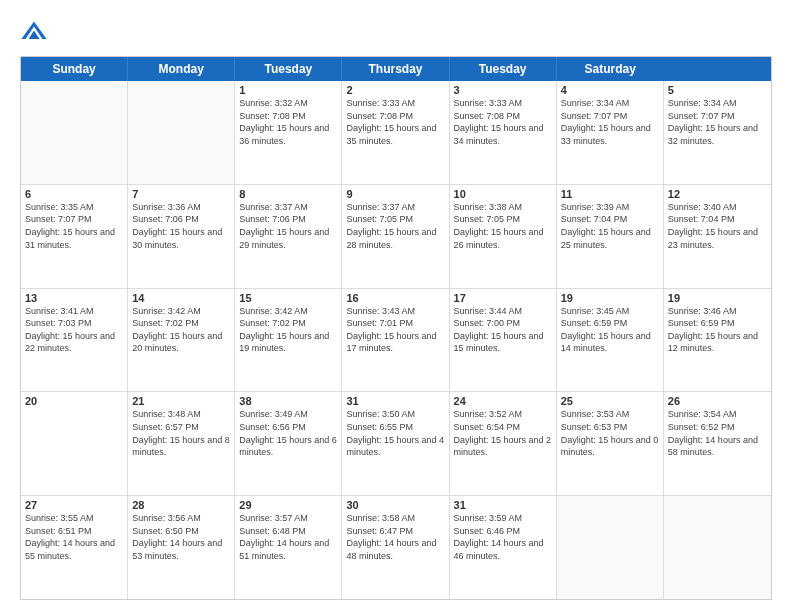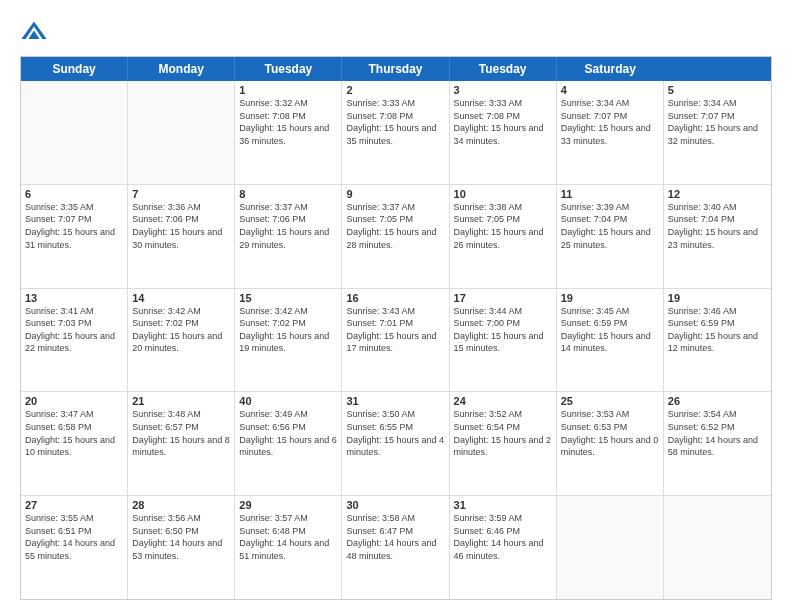--- a/index.html
+++ b/index.html
@@ -227,28 +227,27 @@
             <div class="day-info">Sunrise: 3:45 AM<br>Sunset: 6:59 PM<br>Daylight: 15 hours and 14 minutes.</div>
           </div>
           <div class="cal-cell">
             <div class="day-num">19</div>
             <div class="day-info">Sunrise: 3:46 AM<br>Sunset: 6:59 PM<br>Daylight: 15 hours and 12 minutes.</div>
           </div>
         </div>
         <div class="cal-row">
           <div class="cal-cell">
             <div class="day-num">20</div>
-            <div class="day-info">Sunrise: 3:47 AM<br>Sunset: 6:58 PM<br>Daylight: 15 hours and 10 minutes.</div>
           </div>
           <div class="cal-cell">
             <div class="day-num">21</div>
             <div class="day-info">Sunrise: 3:48 AM<br>Sunset: 6:57 PM<br>Daylight: 15 hours and 8 minutes.</div>
           </div>
           <div class="cal-cell">
-            <div class="day-num">40</div>
+            <div class="day-num">38</div>
             <div class="day-info">Sunrise: 3:49 AM<br>Sunset: 6:56 PM<br>Daylight: 15 hours and 6 minutes.</div>
           </div>
           <div class="cal-cell">
             <div class="day-num">31</div>
             <div class="day-info">Sunrise: 3:50 AM<br>Sunset: 6:55 PM<br>Daylight: 15 hours and 4 minutes.</div>
           </div>
           <div class="cal-cell">
             <div class="day-num">24</div>
             <div class="day-info">Sunrise: 3:52 AM<br>Sunset: 6:54 PM<br>Daylight: 15 hours and 2 minutes.</div>
           </div>

